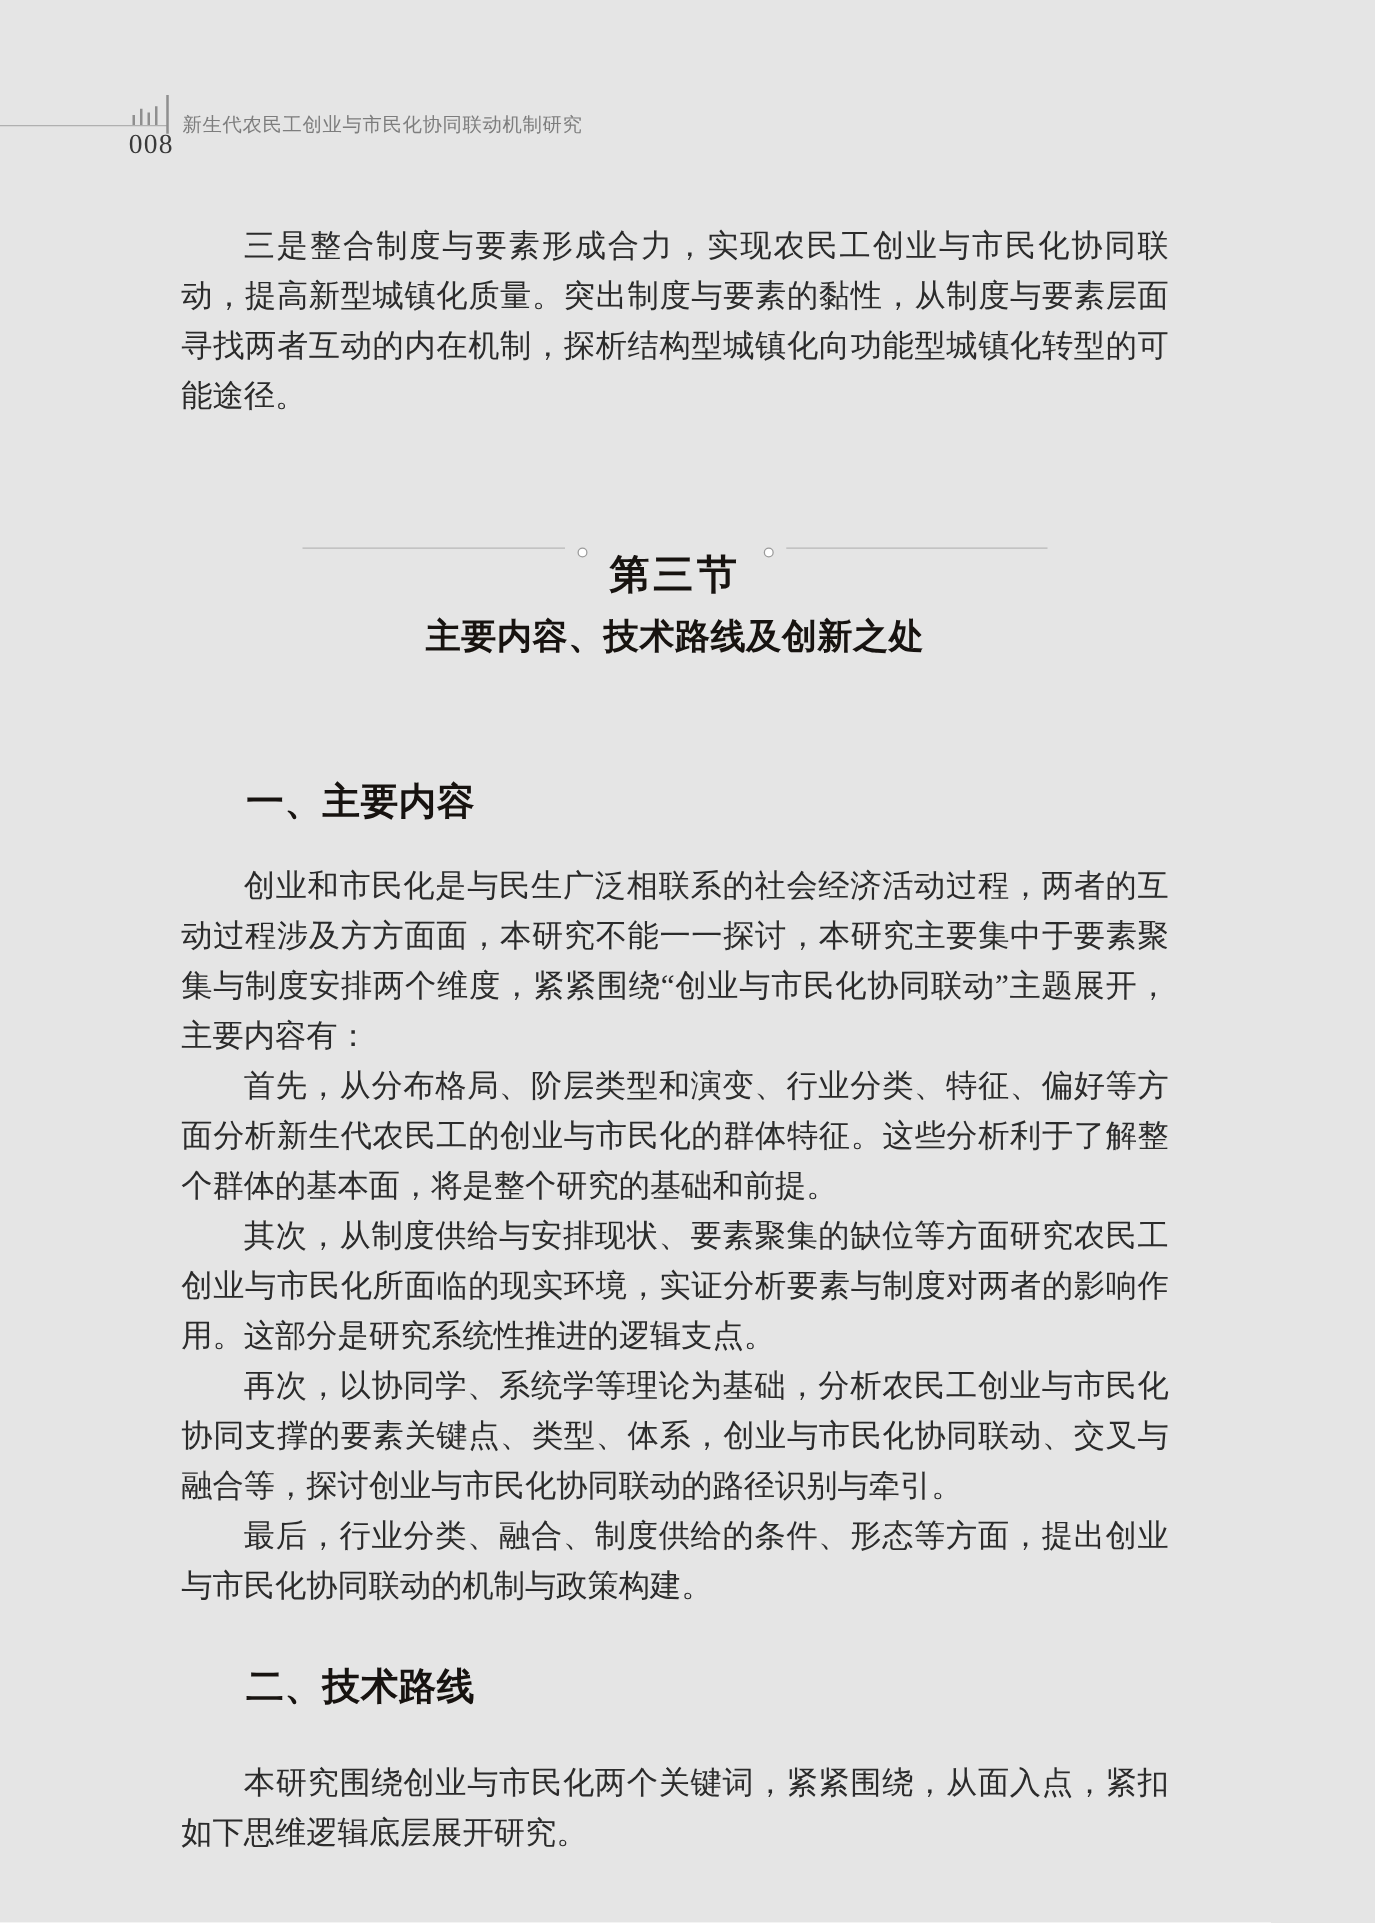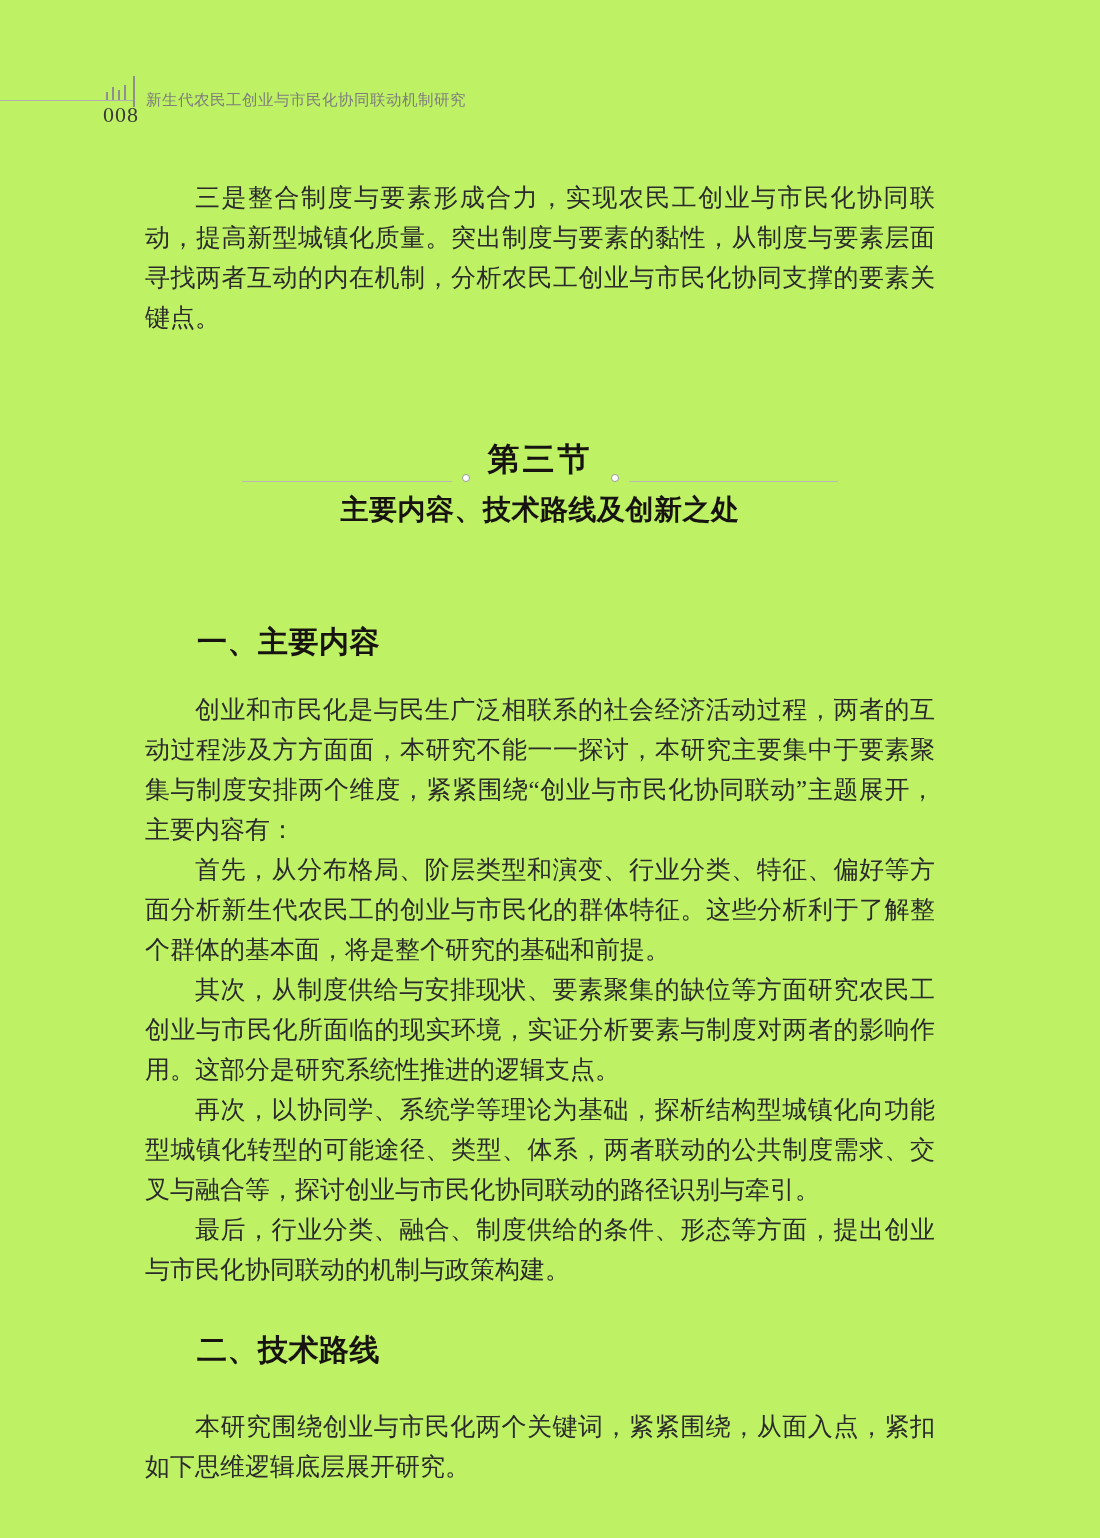--- a/index.html
+++ b/index.html
@@ -4,21 +4,21 @@
 <style>
   html, body {
     margin: 0;
     padding: 0;
     background: #ffffff;
   }
   .page {
     position: relative;
     width: 1100px;
     height: 1538px;
-    background: #bef264;
+    background: #e5e5e5;
     overflow: hidden;
     font-family: "Liberation Serif", "DejaVu Serif", serif;
     color: #2b2b2b;
   }
 
   
   .header-rule {
     position: absolute;
     left: 0;
     top: 100px;
@@ -82,21 +82,21 @@
     color: #2b2b2b;
   }
   .intro-para { margin-top: 178px; }
 
   
   .section-heading { margin-top: 100px; }
   .divider {
     width: 596px;
     margin: 0 auto;
     display: flex;
-    align-items: flex-end;
+    align-items: flex-start;
     height: 44px;
   }
   .divider .rule {
     flex: 1;
     height: 1px;
     background: #b8b8b8;
   }
   .divider .dot {
     width: 6px;
     height: 6px;
@@ -152,39 +152,39 @@
         <i style="height:10px"></i>
         <i style="height:15px"></i>
     </div>
     <div class="icon-axis"></div>
     <div class="page-number">008</div>
     <div class="running-title">新生代农民工创业与市民化协同联动机制研究</div>
   </header>
 
   <main class="main-col">
 
-    <p class="body-para intro-para">三是整合制度与要素形成合力，实现农民工创业与市民化协同联动，提高新型城镇化质量。突出制度与要素的黏性，从制度与要素层面寻找两者互动的内在机制，分析农民工创业与市民化协同支撑的要素关键点。</p>
+    <p class="body-para intro-para">三是整合制度与要素形成合力，实现农民工创业与市民化协同联动，提高新型城镇化质量。突出制度与要素的黏性，从制度与要素层面寻找两者互动的内在机制，探析结构型城镇化向功能型城镇化转型的可能途径。</p>
 
     <div class="section-heading">
       <div class="divider">
         <span class="rule"></span>
         <span class="dot"></span>
         <span class="section-label">第三节</span>
         <span class="dot"></span>
         <span class="rule"></span>
       </div>
       <h1 class="section-title">主要内容、技术路线及创新之处</h1>
     </div>
 
     <h2 class="sub-heading sub-heading-1">一、主要内容</h2>
 
     <p class="body-para para-first">创业和市民化是与民生广泛相联系的社会经济活动过程，两者的互动过程涉及方方面面，本研究不能一一探讨，本研究主要集中于要素聚集与制度安排两个维度，紧紧围绕“创业与市民化协同联动”主题展开，主要内容有：</p>
     <p class="body-para">首先，从分布格局、阶层类型和演变、行业分类、特征、偏好等方面分析新生代农民工的创业与市民化的群体特征。这些分析利于了解整个群体的基本面，将是整个研究的基础和前提。</p>
     <p class="body-para">其次，从制度供给与安排现状、要素聚集的缺位等方面研究农民工创业与市民化所面临的现实环境，实证分析要素与制度对两者的影响作用。这部分是研究系统性推进的逻辑支点。</p>
-    <p class="body-para">再次，以协同学、系统学等理论为基础，探析结构型城镇化向功能型城镇化转型的可能途径、类型、体系，两者联动的公共制度需求、交叉与融合等，探讨创业与市民化协同联动的路径识别与牵引。</p>
+    <p class="body-para">再次，以协同学、系统学等理论为基础，分析农民工创业与市民化协同支撑的要素关键点、类型、体系，创业与市民化协同联动、交叉与融合等，探讨创业与市民化协同联动的路径识别与牵引。</p>
     <p class="body-para">最后，行业分类、融合、制度供给的条件、形态等方面，提出创业与市民化协同联动的机制与政策构建。</p>
 
     <h2 class="sub-heading sub-heading-2">二、技术路线</h2>
 
     <p class="body-para para-last">本研究围绕创业与市民化两个关键词，紧紧围绕，从面入点，紧扣如下思维逻辑底层展开研究。</p>
 
   </main>
 </div>
 
 </body></html>

